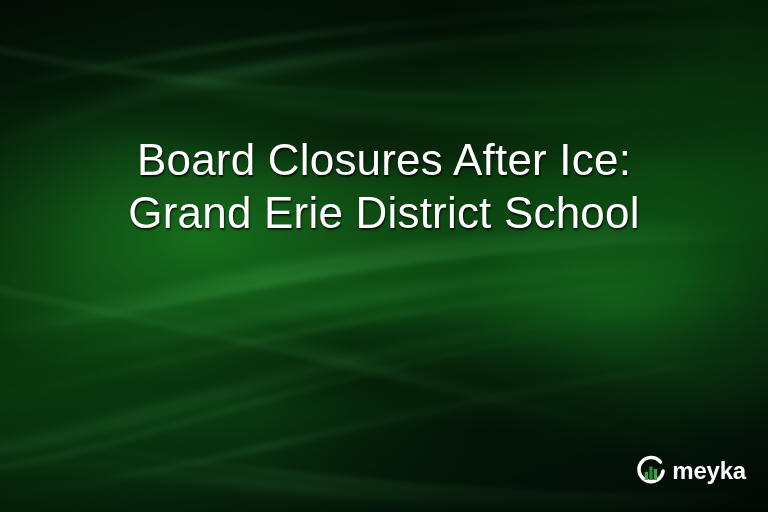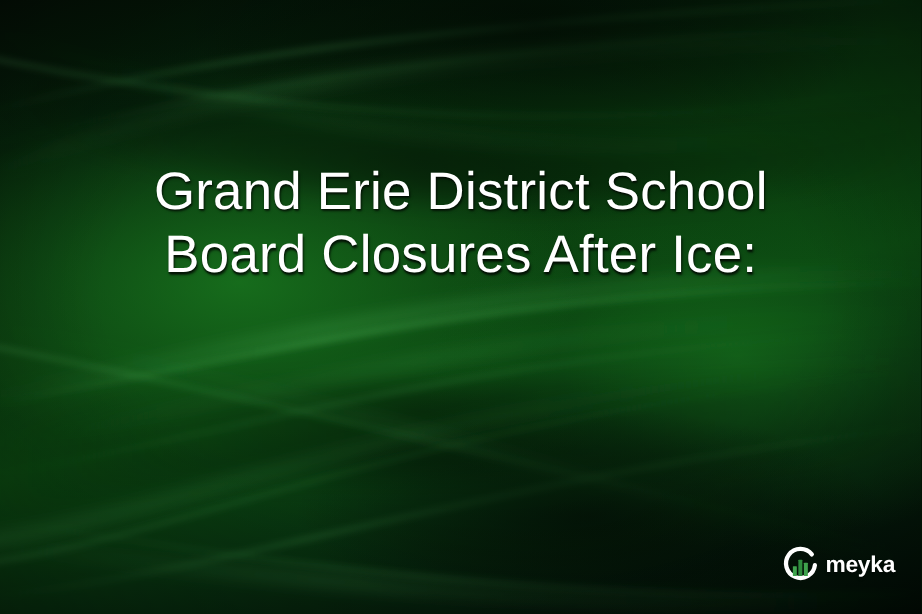--- a/index.html
+++ b/index.html
@@ -108,21 +108,21 @@
     right: 22px;
     bottom: 24px;
     display: flex;
     align-items: center;
     gap: 4px;
     z-index: 6;
   }
   #logo-mark { display: block; width: 34px; height: 34px; }
   #logo-word {
     color: #ffffff;
-    font-size: 19px;
+    font-size: 24px;
     font-weight: 700;
     letter-spacing: -0.2px;
     line-height: 1;
     text-shadow: 0 1px 2px rgba(0,0,0,0.45);
   }
 </style>
 </head>
 <body>
 
 <div id="banner">
@@ -197,22 +197,22 @@
       <path d="M-20,452 C240,486 540,512 800,498" stroke="url(#wg1)" stroke-width="8" fill="none" opacity="0.5"></path>
       <path d="M-20,270 C230,322 560,418 800,482" stroke="url(#wg2)" stroke-width="7" fill="none" opacity="0.42"></path>
     </g>
   </svg>
 
   <div id="bg-dark-top" class="bg-layer"></div>
   <div id="bg-dark-pool" class="bg-layer"></div>
   <div id="bg-vignette" class="bg-layer"></div>
 
   <h1 id="headline">
+    <span class="line">Board Closures After Ice:</span>
     <span class="line">Grand Erie District School</span>
-    <span class="line">Board Closures After Ice:</span>
   </h1>
 
   <div id="logo">
     <svg id="logo-mark" viewBox="0 0 40 40">
 
       <path d="M31.2,9.4 A14.2,14.2 0 1 0 34.2,20" fill="none" stroke="#ffffff" stroke-width="4.2" stroke-linecap="round"></path>
 
       <rect x="12.6" y="21.0" width="3.9" height="9.6" rx="0.6" fill="#3fa34d"></rect>
       <rect x="18.0" y="14.6" width="3.9" height="16.0" rx="0.6" fill="#2e8b3d"></rect>
       <rect x="23.4" y="17.6" width="3.9" height="13.0" rx="0.6" fill="#3fa34d"></rect>

